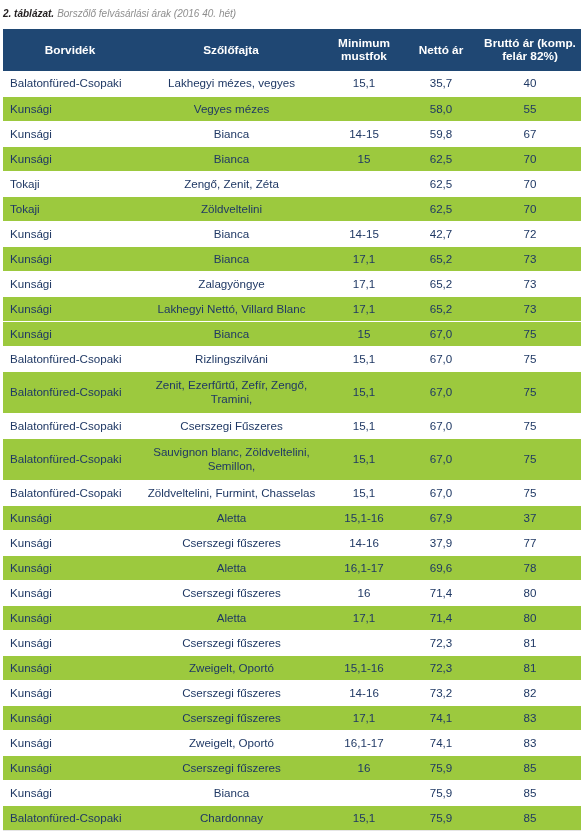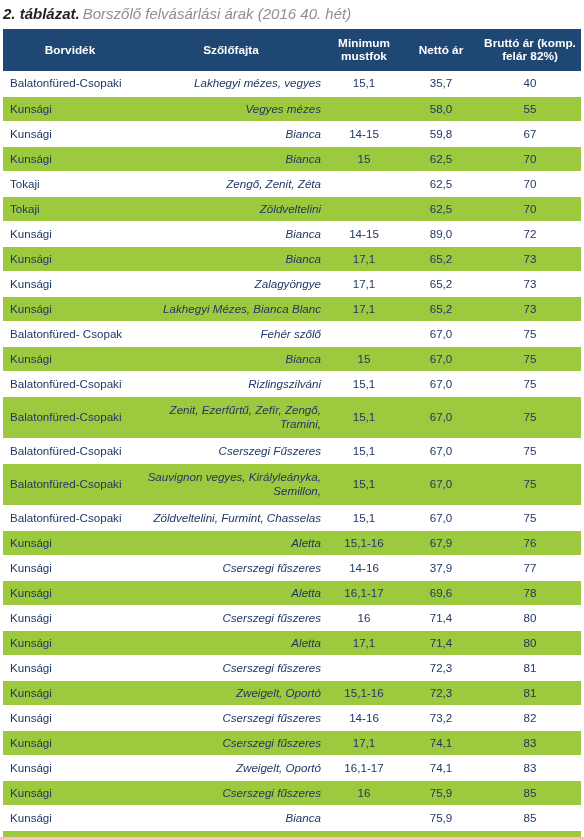--- a/index.html
+++ b/index.html
@@ -25,21 +25,21 @@
 
   
   .caption {
     position: absolute;
     left: 3px;
     top: 3px;
     width: 578px;
     height: 24px;
     line-height: 22px;
     white-space: nowrap;
-    font-size: 15px;
+    font-size: 10px;
     font-style: italic;
   }
   .caption-label {
     font-weight: bold;
     color: #231f20;
   }
   .caption-text {
     font-weight: normal;
     color: #8e8e8e;
     margin-left: 3px;
@@ -89,21 +89,21 @@
     padding: 4px 4px;
     height: 25px;
     box-sizing: border-box;
     vertical-align: middle;
     border-bottom: 1px solid #ffffff;
     border-top: 0;
   }
   tbody tr.alt td { border-bottom: 1px solid #ffffff; }
 
   tbody td.region  { text-align: left; padding-left: 7px; }
-  tbody td.variety { text-align: right; padding-left: 5px; font-style: italic; }
+  tbody td.variety { text-align: center; padding-left: 5px; }
   tbody td.num     { text-align: center; }
 
   tbody tr.tall td { height: 42px; }
 
   tbody tr:last-child td { border-bottom: 1px solid #e6e6e6; }
 </style>
 </head>
 <body>
 
 <div id="page">
@@ -182,51 +182,44 @@
             <td class="region">Tokaji</td>
             <td class="variety">Zöldveltelini</td>
             <td class="num"></td>
             <td class="num">62,5</td>
             <td class="num">70</td>
           </tr>
           <tr>
             <td class="region">Kunsági</td>
             <td class="variety">Bianca</td>
             <td class="num">14-15</td>
-            <td class="num">89,0</td>
+            <td class="num">42,7</td>
             <td class="num">72</td>
           </tr>
           <tr class="alt">
             <td class="region">Kunsági</td>
             <td class="variety">Bianca</td>
             <td class="num">17,1</td>
             <td class="num">65,2</td>
             <td class="num">73</td>
           </tr>
           <tr>
             <td class="region">Kunsági</td>
             <td class="variety">Zalagyöngye</td>
             <td class="num">17,1</td>
             <td class="num">65,2</td>
             <td class="num">73</td>
           </tr>
           <tr class="alt">
             <td class="region">Kunsági</td>
-            <td class="variety">Lakhegyi Mézes, Bianca Blanc</td>
+            <td class="variety">Lakhegyi Nettó, Villard Blanc</td>
             <td class="num">17,1</td>
             <td class="num">65,2</td>
             <td class="num">73</td>
           </tr>
-          <tr>
-            <td class="region">Balatonfüred- Csopak</td>
-            <td class="variety">Fehér szőlő</td>
-            <td class="num"></td>
-            <td class="num">67,0</td>
-            <td class="num">75</td>
-          </tr>
           <tr class="alt">
             <td class="region">Kunsági</td>
             <td class="variety">Bianca</td>
             <td class="num">15</td>
             <td class="num">67,0</td>
             <td class="num">75</td>
           </tr>
           <tr>
             <td class="region">Balatonfüred-Csopaki</td>
             <td class="variety">Rizlingszilváni</td>
@@ -243,38 +236,38 @@
           </tr>
           <tr>
             <td class="region">Balatonfüred-Csopaki</td>
             <td class="variety">Cserszegi Fűszeres</td>
             <td class="num">15,1</td>
             <td class="num">67,0</td>
             <td class="num">75</td>
           </tr>
           <tr class="alt tall">
             <td class="region">Balatonfüred-Csopaki</td>
-            <td class="variety">Sauvignon vegyes, Királyleányka, Semillon,</td>
+            <td class="variety">Sauvignon blanc, Zöldveltelini, Semillon,</td>
             <td class="num">15,1</td>
             <td class="num">67,0</td>
             <td class="num">75</td>
           </tr>
           <tr>
             <td class="region">Balatonfüred-Csopaki</td>
             <td class="variety">Zöldveltelini, Furmint, Chasselas</td>
             <td class="num">15,1</td>
             <td class="num">67,0</td>
             <td class="num">75</td>
           </tr>
           <tr class="alt">
             <td class="region">Kunsági</td>
             <td class="variety">Aletta</td>
             <td class="num">15,1-16</td>
             <td class="num">67,9</td>
-            <td class="num">76</td>
+            <td class="num">37</td>
           </tr>
           <tr>
             <td class="region">Kunsági</td>
             <td class="variety">Cserszegi fűszeres</td>
             <td class="num">14-16</td>
             <td class="num">37,9</td>
             <td class="num">77</td>
           </tr>
           <tr class="alt">
             <td class="region">Kunsági</td>

